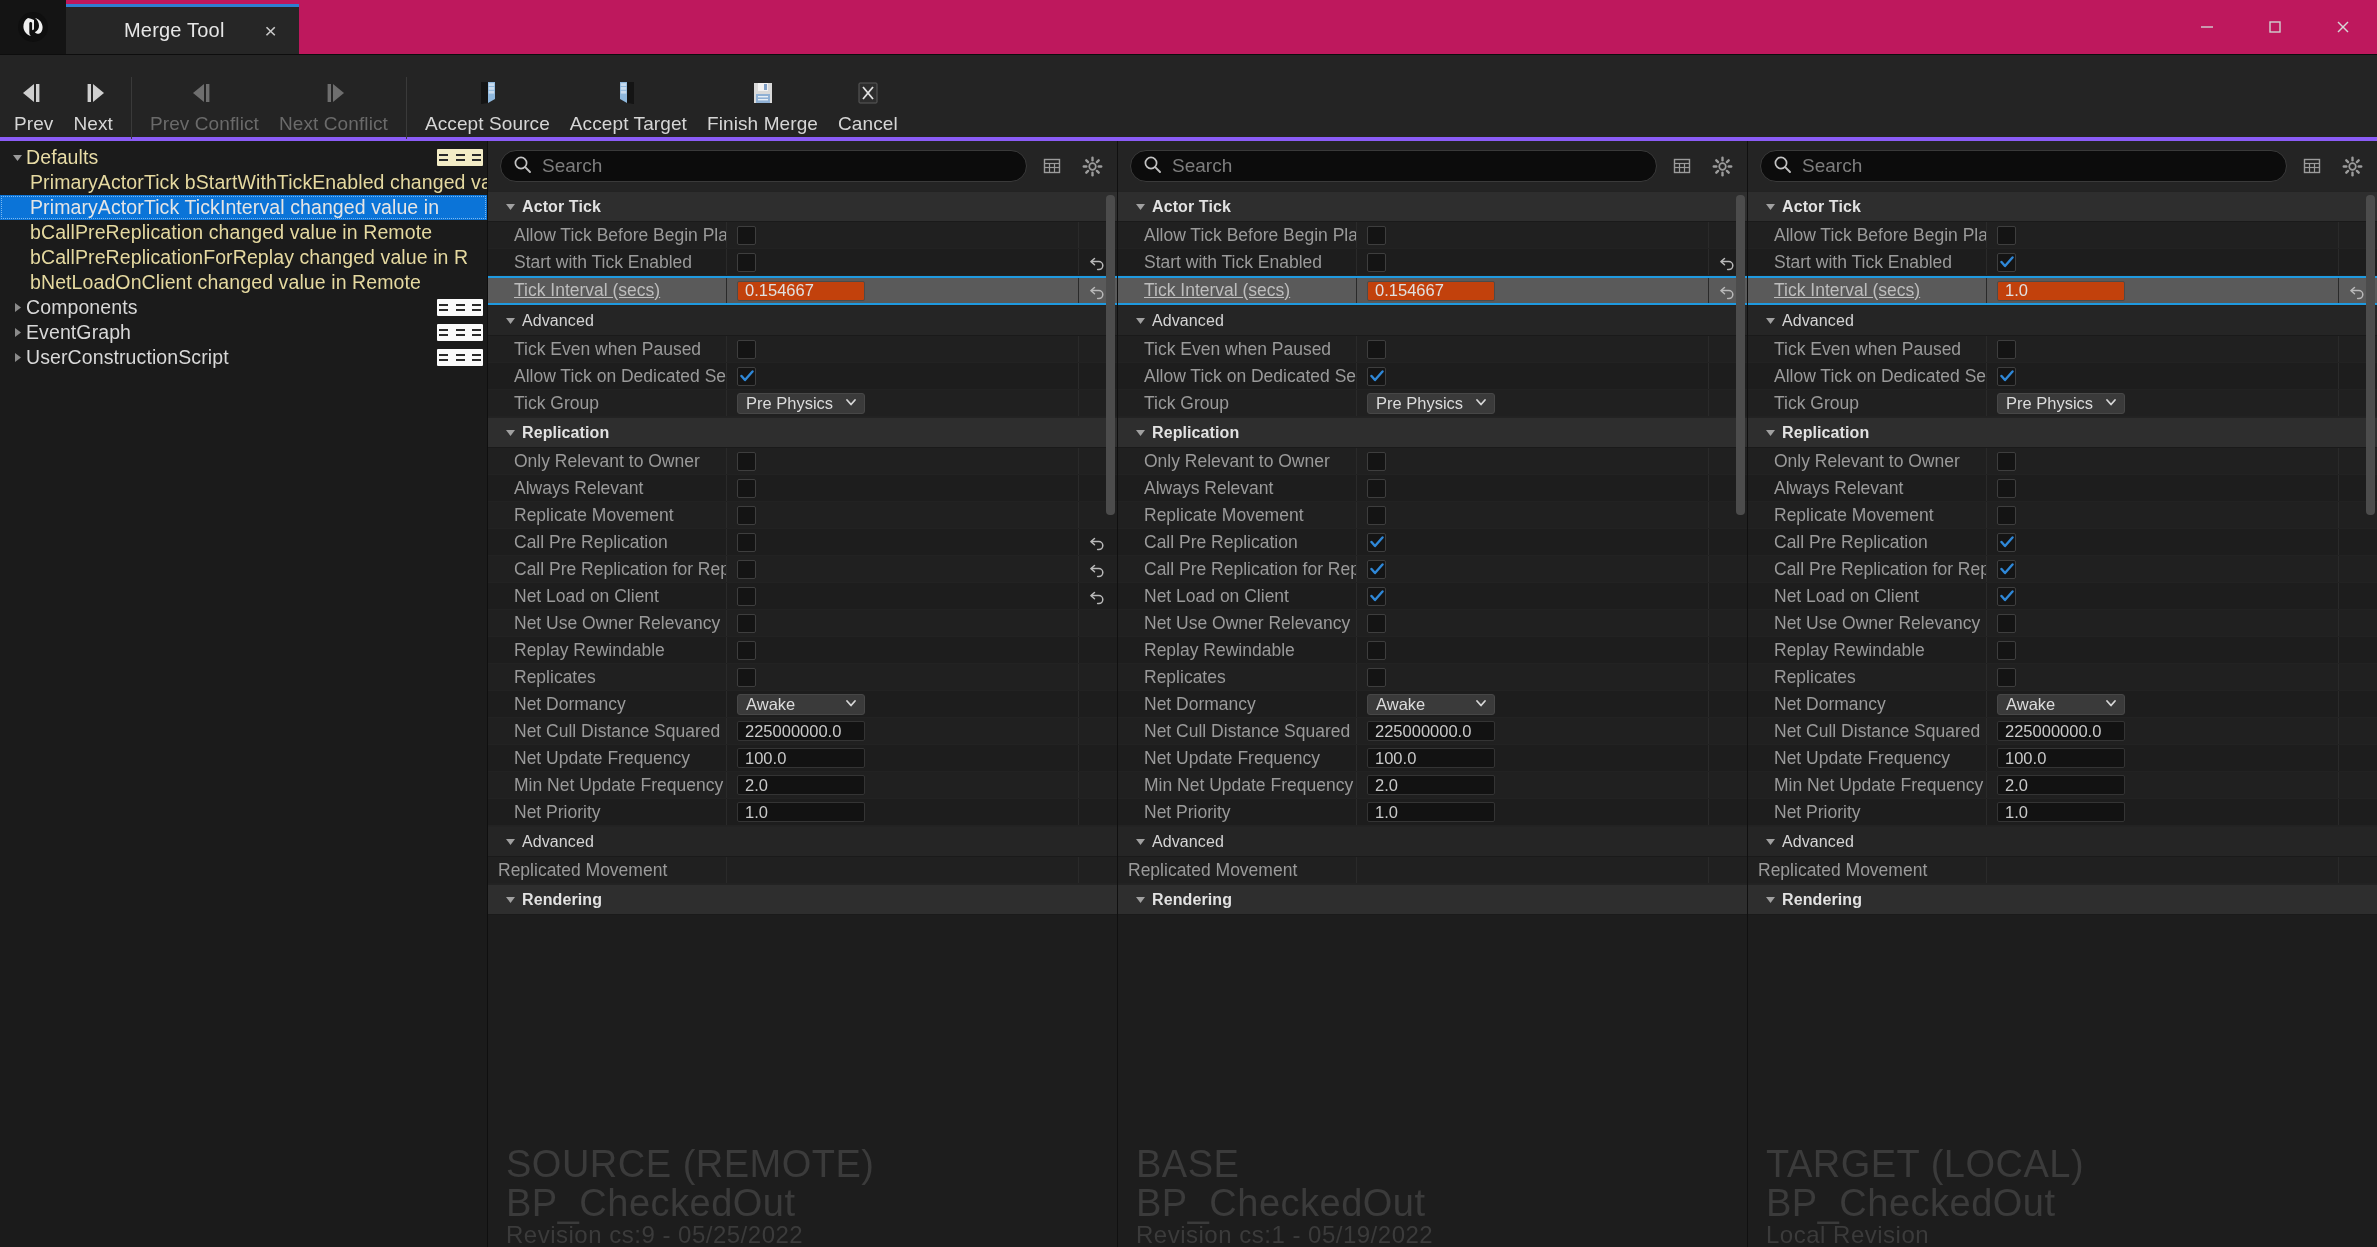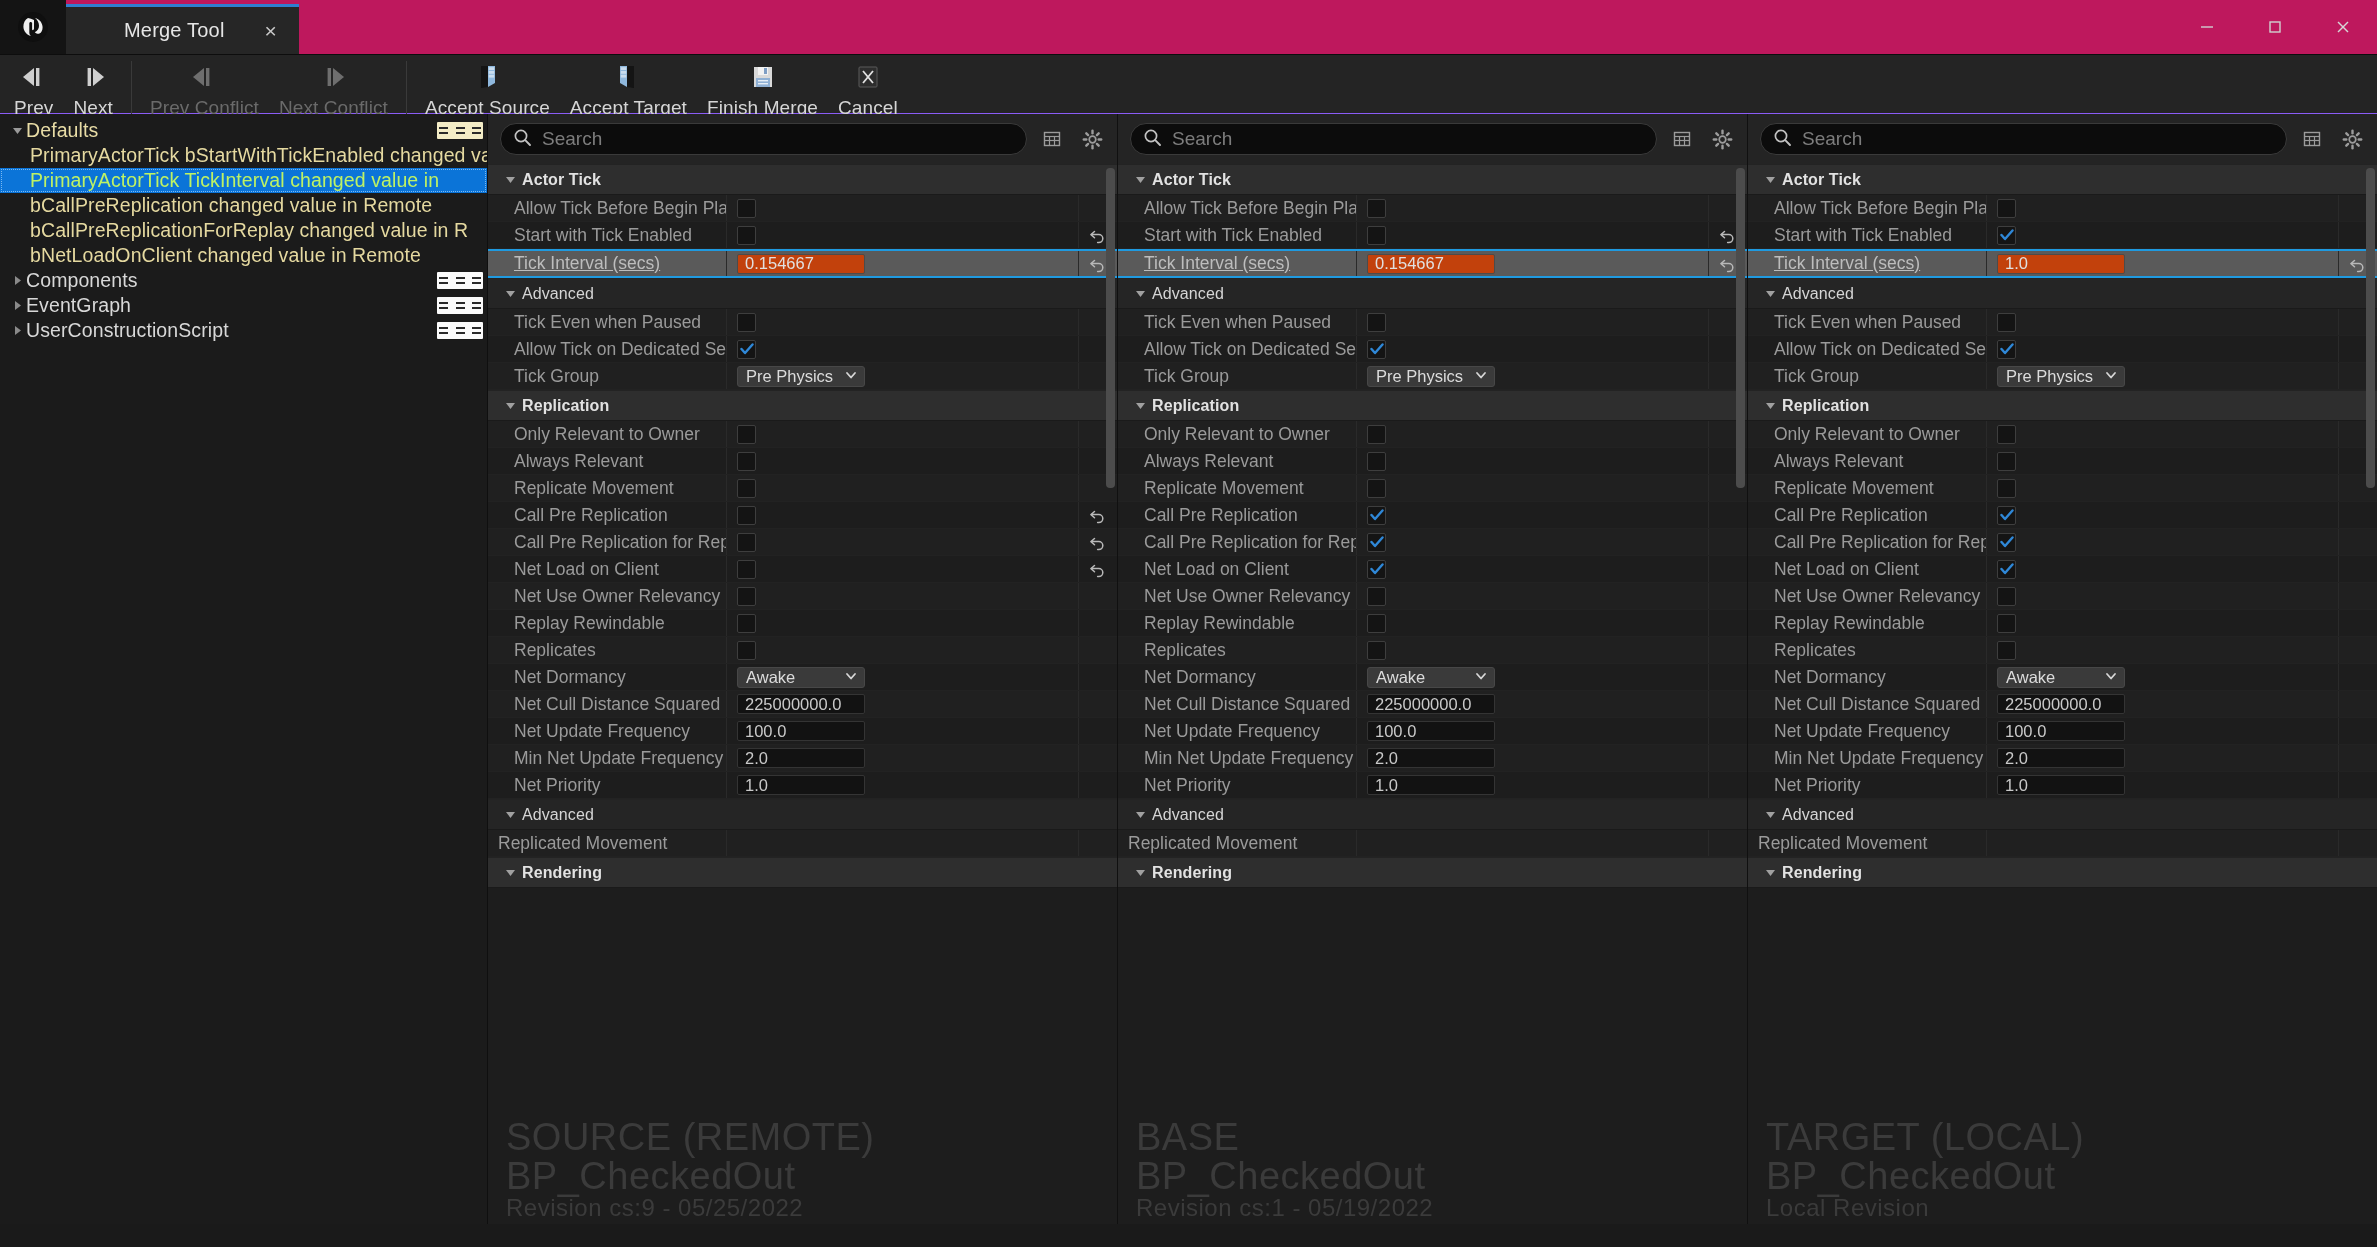--- a/index.html
+++ b/index.html
@@ -44,25 +44,25 @@
   }
   .win-btn {
     width: 68px; height: 100%;
     display: flex; align-items: center; justify-content: center;
     cursor: pointer;
   }
   .win-btn svg { display: block; }
 
   
   .toolbar {
-    height: 59px; width: 100%;
+    height: 86px; width: 100%;
     background: #242424;
     display: flex; align-items: flex-start;
-    padding: 4px 4px 0 4px;
-    border-bottom: 1px solid #8b5cf6;
+    padding: 20px 4px 0 4px;
+    border-bottom: 4px solid #8b5cf6;
   }
   .tb-item {
     display: flex; flex-direction: column; align-items: center;
     justify-content: flex-start;
     padding: 0 10px; min-width: 54px; height: 72px;
     cursor: pointer;
   }
   .tb-item.disabled { cursor: default; }
   .tb-ico { height: 36px; display: flex; align-items: center; justify-content: center; }
   .tb-label {
@@ -101,21 +101,21 @@
   }
   .tw-arrow {
     width: 18px; flex: 0 0 18px; display: flex; align-items: center; justify-content: center;
   }
   .tw-arrow svg { display:block; }
   .tree-label {
     font-size: 19.5px; color: #e5d9a0; letter-spacing: .1px;
   }
   .tree-row.root > .tree-label { color: #e8dca6; }
   .tree-row.plain > .tree-label { color: #e5d9a0; }
-  .tree-row.sel .tree-label { color: #bef264; }
+  .tree-row.sel .tree-label { color: #e5e5e5; }
   .tree-row.grouping > .tree-label { color: #d8d8d8; }
   .tree-indent { width: 22px; flex: 0 0 22px; }
   .diff-badge {
     position: absolute; right: 4px; top: 4px;
     width: 46px; height: 17px;
     background: #f3ecc6;
     border-radius: 1px;
     display: flex; align-items: center; justify-content: space-between;
     padding: 0 2px;
   }

